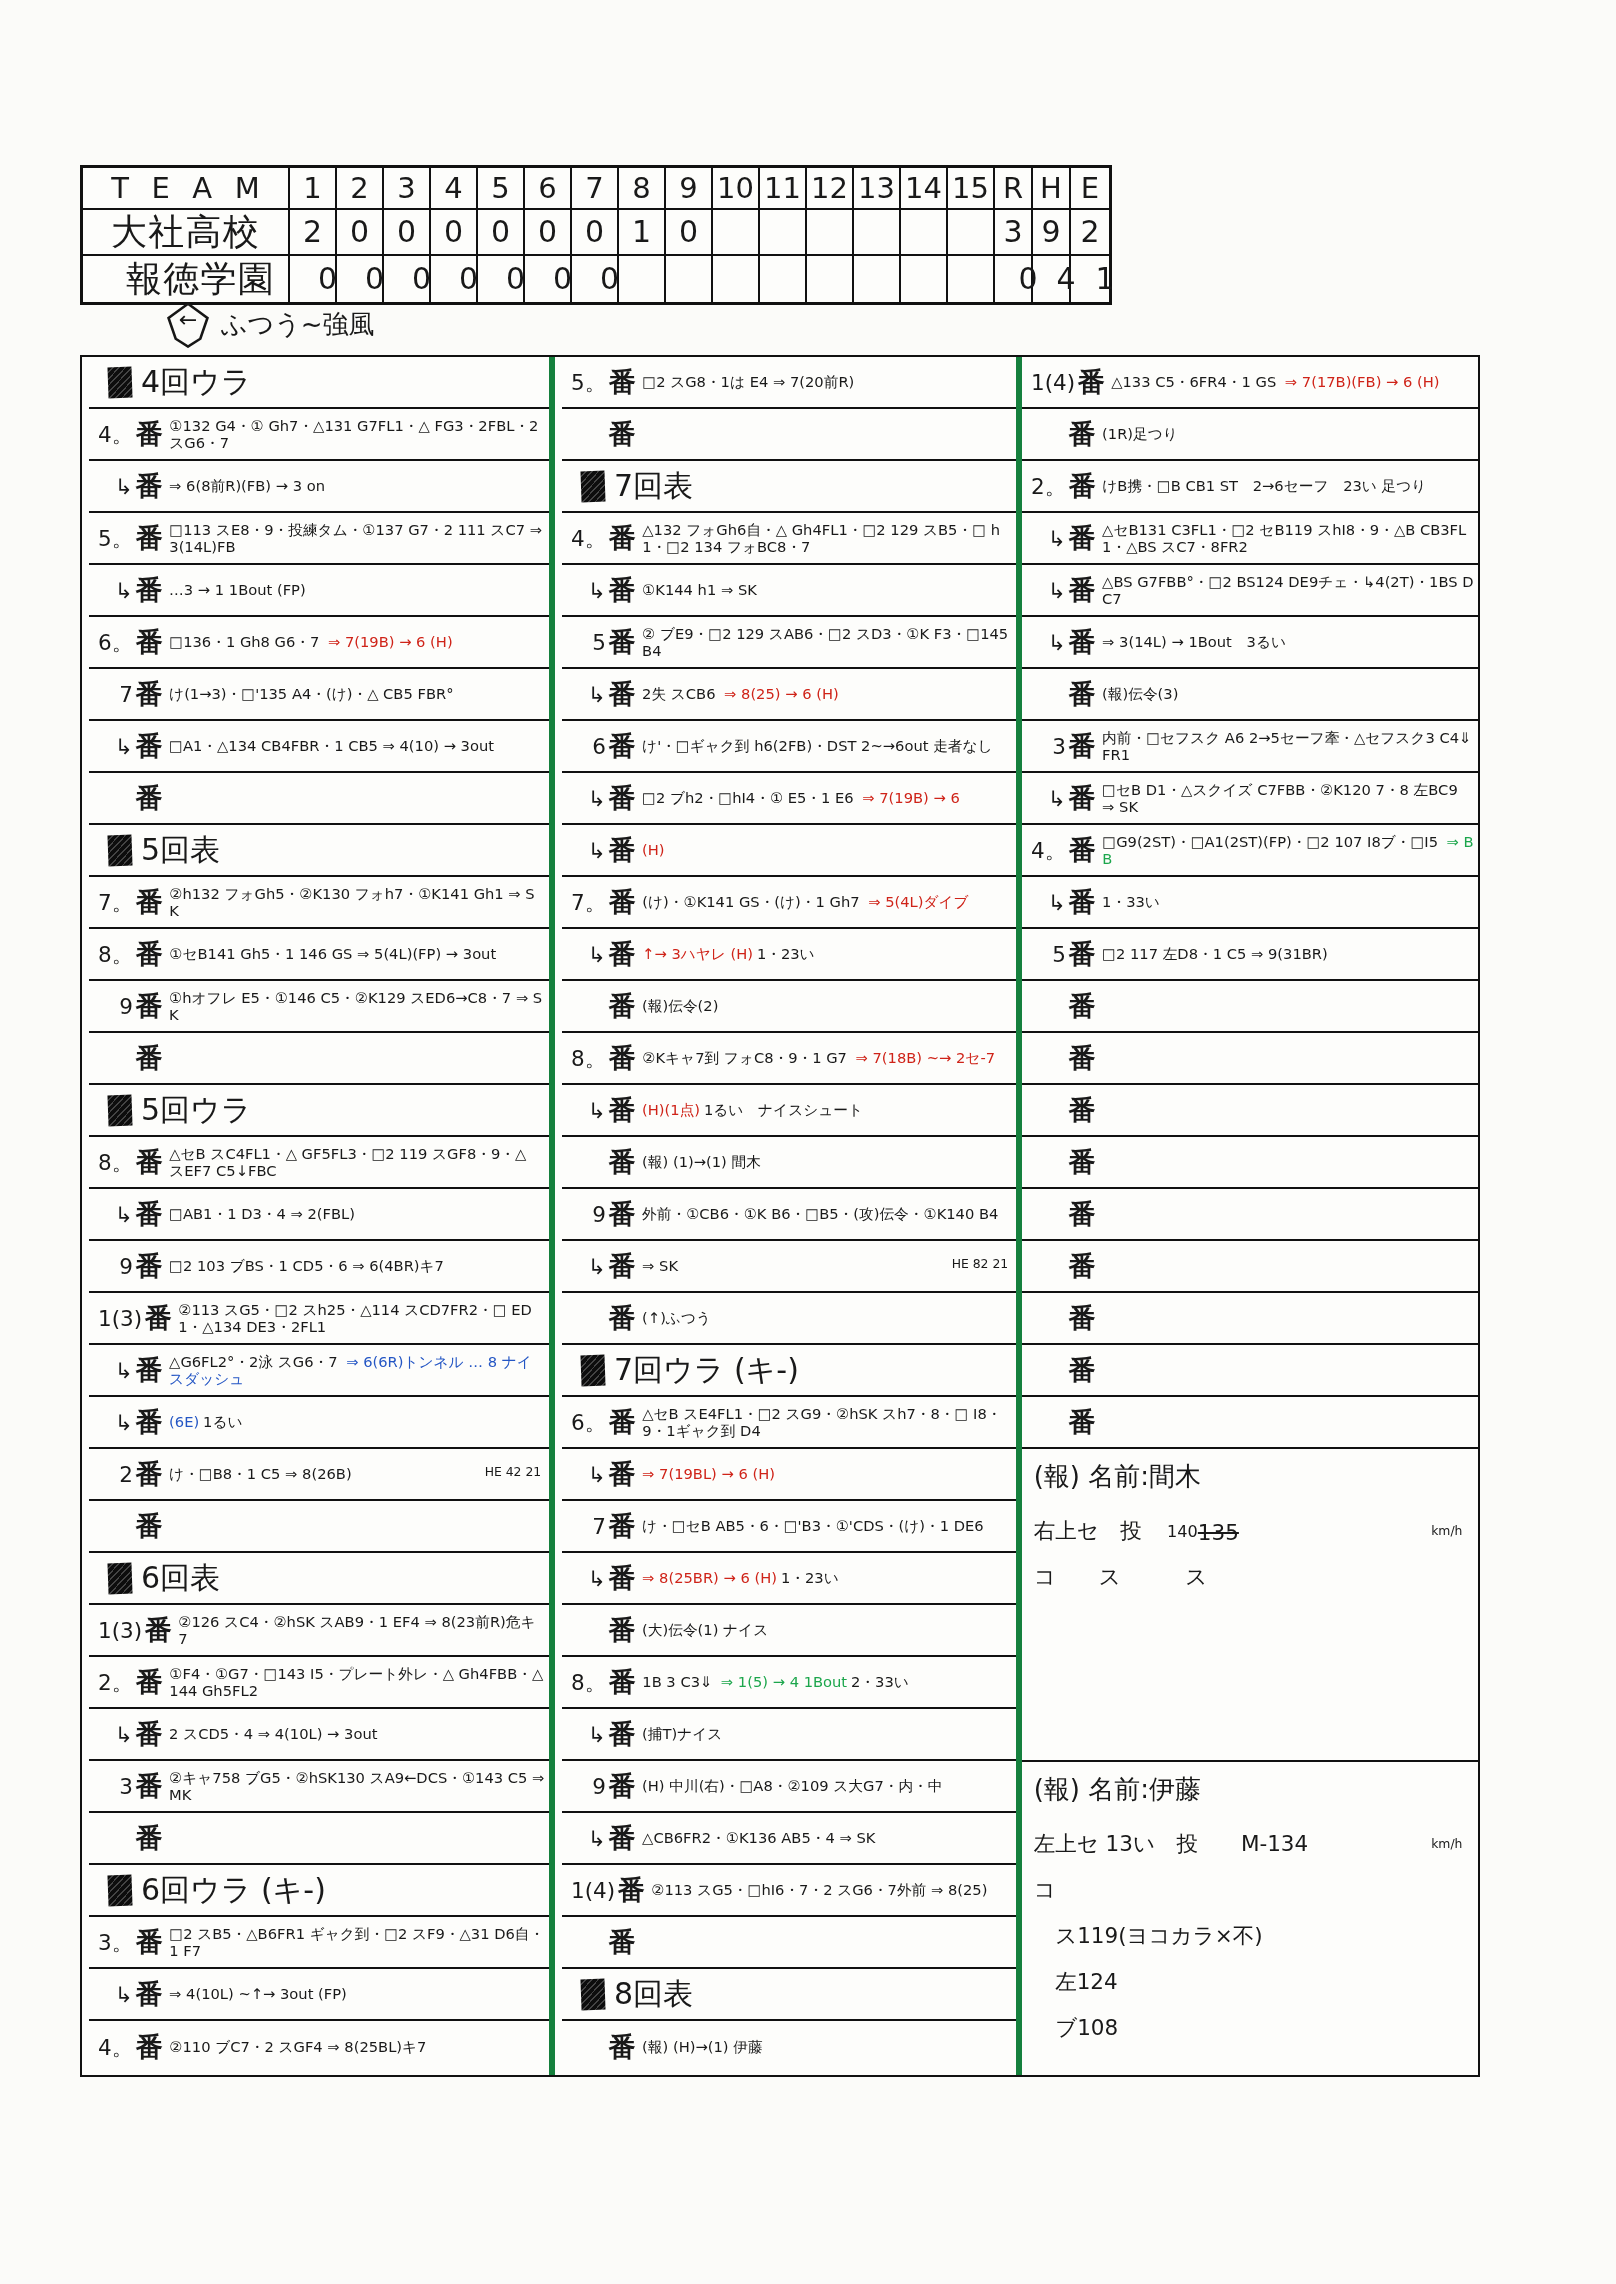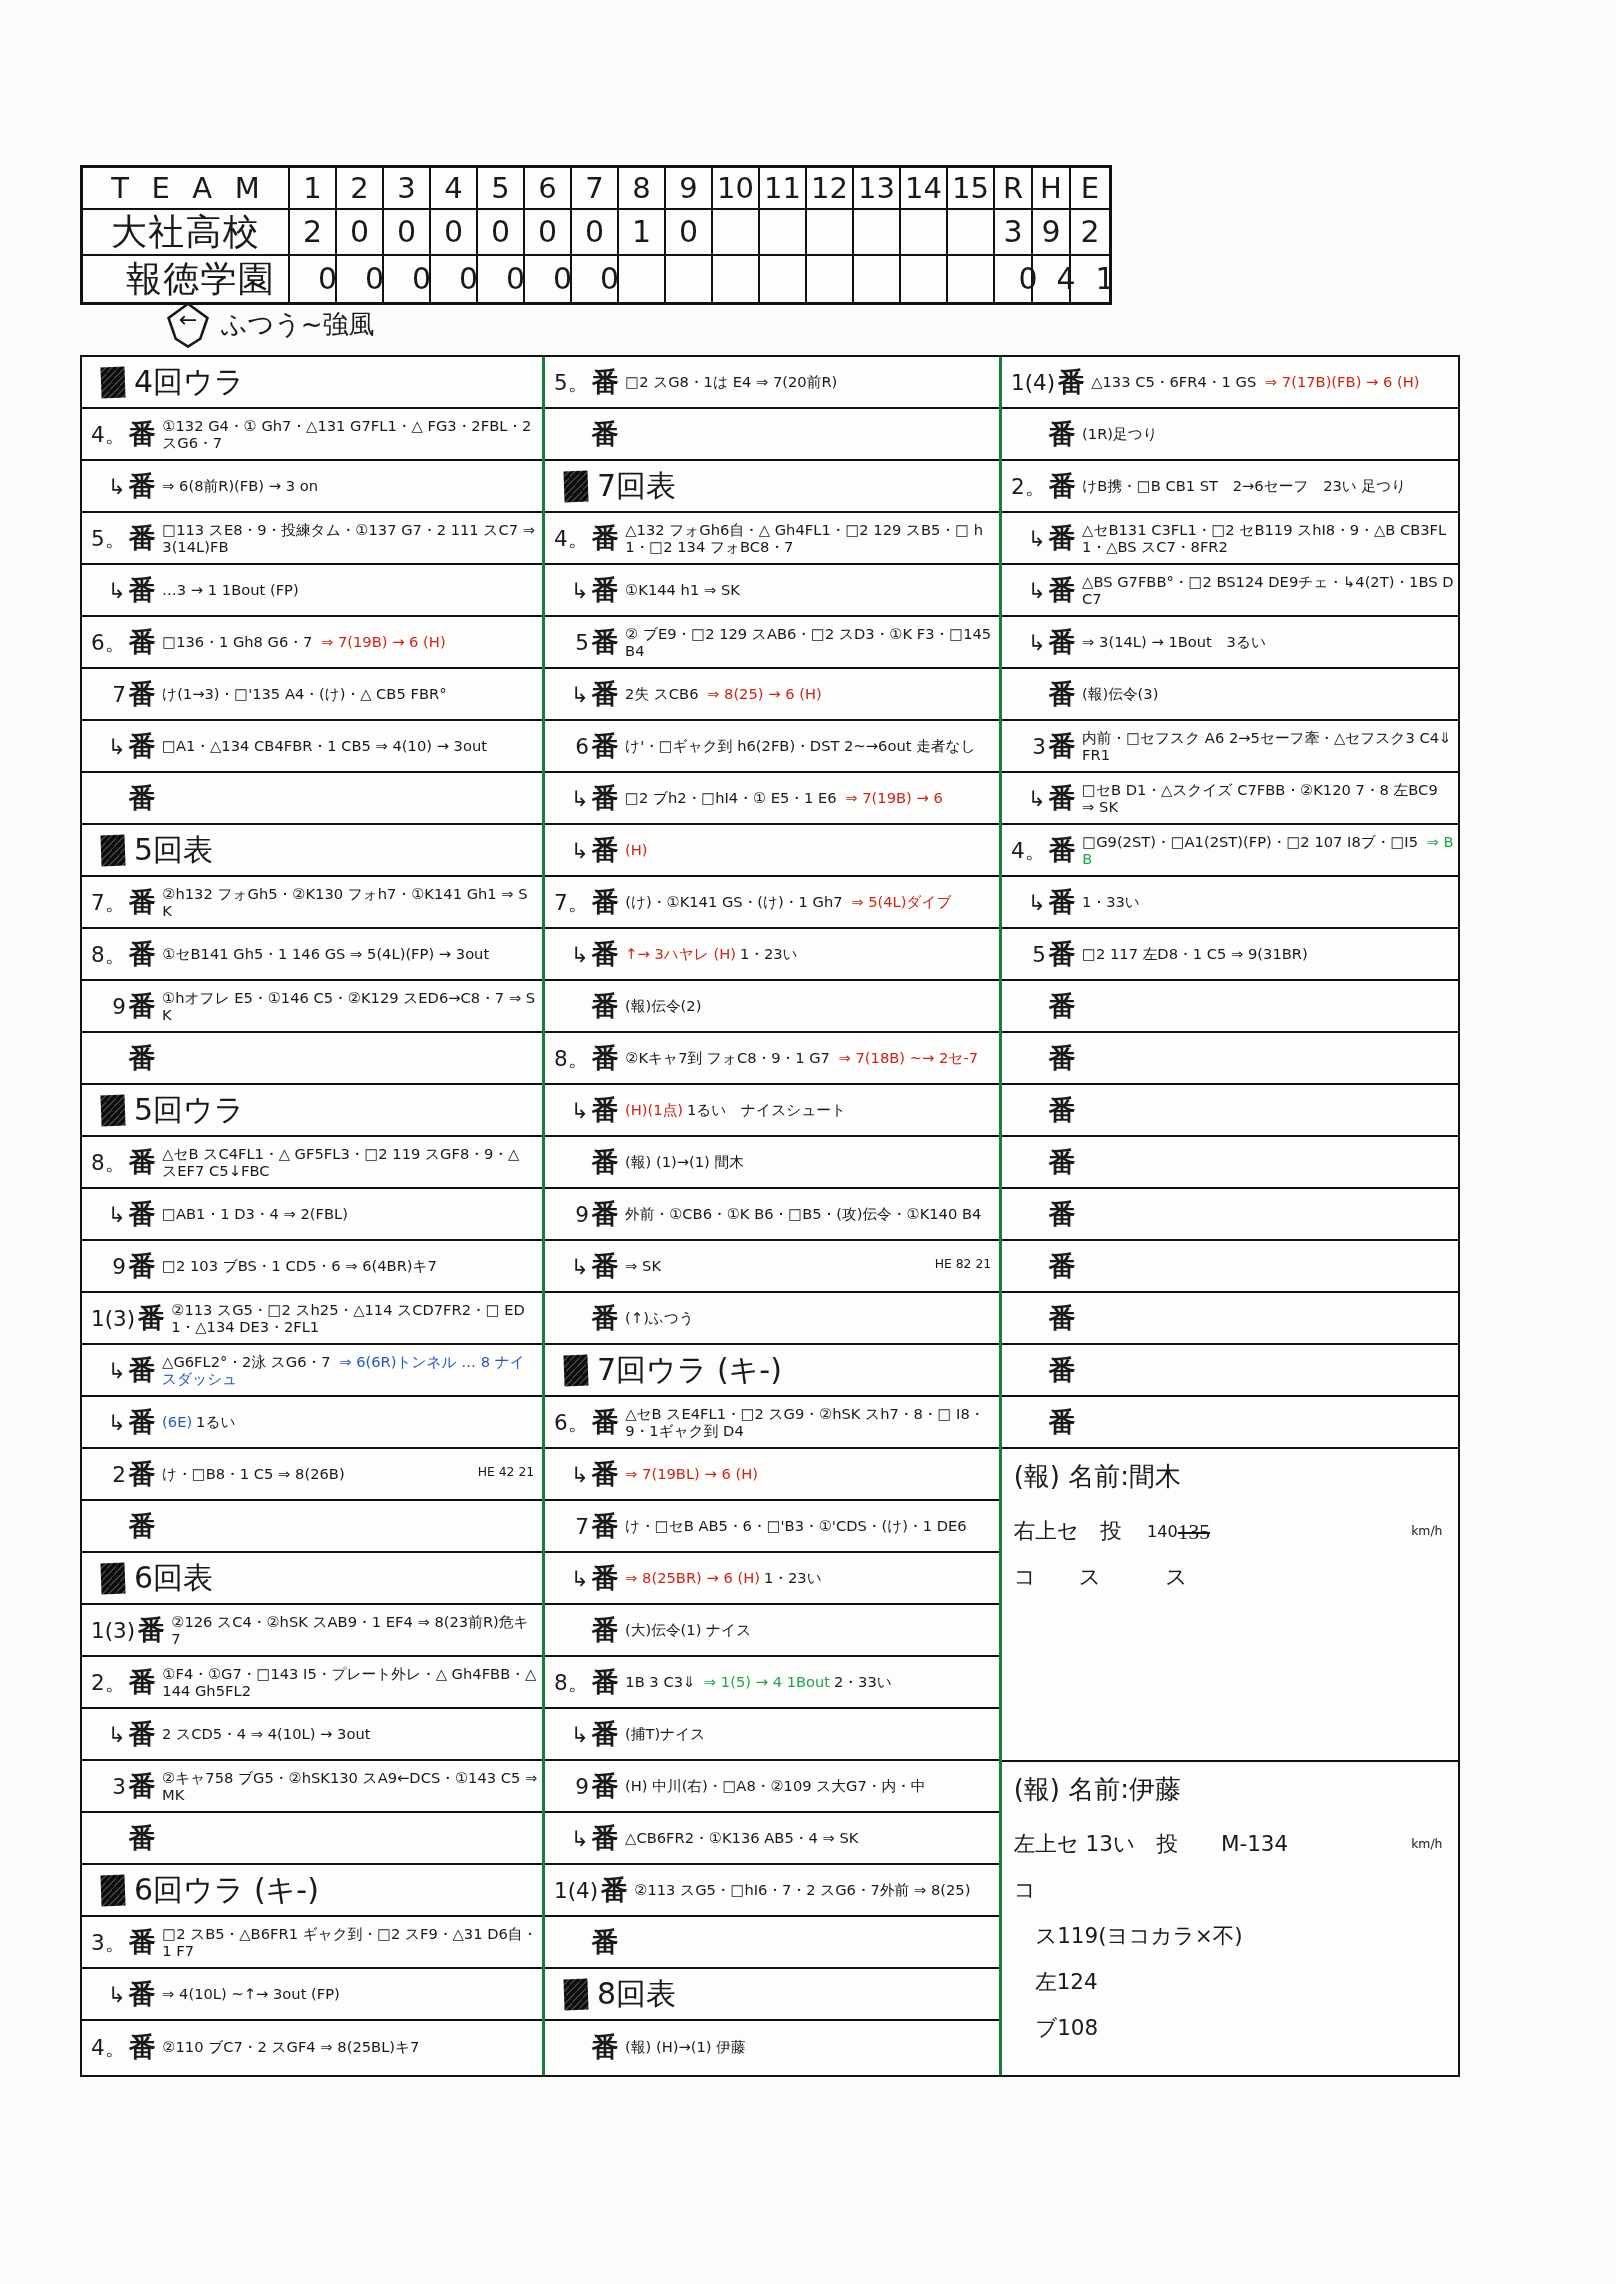--- a/index.html
+++ b/index.html
@@ -18,35 +18,35 @@
   .sb-team{font-size:36px;letter-spacing:1.3px;}
   .sb-num{font-size:30px;}
   
   #wind{position:absolute;left:164px;top:301px;display:flex;align-items:center;gap:9px;}
   #wind svg{display:block;}
   #wind .wtext{font-size:26px;text-align:center;}
   
   #grid{position:absolute;left:80px;top:355px;border:2.6px solid #111;display:flex;background:#fdfdfb;}
   .col{display:flex;flex-direction:column;}
   .col0{width:460px;}.col1{width:454px;}.col2{width:456px;border-right:none!important;}
-  .col0,.col1{border-right:3px solid #15803d;}
+  .col0,.col1{border-right:6px solid #15803d;padding-left:7px;}
   .row{box-sizing:border-box;height:52px;border-bottom:2px solid #111;
        display:flex;align-items:center;padding:1.3px 3.9px 1.3px 9px;overflow:hidden;}
   .row:last-child{border-bottom:none;}
   .lead{font-size:21.5px;min-width:35px;text-align:right;padding-right:2.6px;flex:none;white-space:nowrap;}
   .ban{font-size:27px;font-weight:600;flex:none;margin-right:6.5px;}
   .body{flex:1;font-size:14.7px;line-height:1.18;overflow:hidden;
         display:block;align-self:center;word-break:break-all;}
   .sg{margin-right:3.9px;}
   .c-k{color:#191919;}
   .c-r{color:#cf2318;}
   .c-b{color:#2456c4;}
   .c-g{color:#1ca64c;}
   .c-e{color:#191919;float:right;font-size:12.4px;margin-left:auto;}
-  .strike{text-decoration:line-through;font-family:Liberation Serif, serif;}
+  .strike{text-decoration:line-through;}
   .stk{display:inline-flex;flex-direction:row;align-items:center;line-height:1;vertical-align:middle;}
   .sup{font-size:0.75em;}
   .hrow .htext{font-size:30px;margin-left:9px;}
   .scrib{width:23.5px;height:31px;flex:none;margin-left:10.4px;
          background:repeating-linear-gradient(135deg,#0d0d0d 0 3.3px,#444 3.3px 4.6px);
          transform:rotate(-2deg);}
   .note{flex-direction:column;align-items:stretch;justify-content:flex-start;
         height:313px;padding:10.4px 11.7px;}
   .nline{display:flex;align-items:center;font-size:21.5px;margin-bottom:17px;}
   .nline:first-child{font-size:26px;margin-bottom:22px;}

